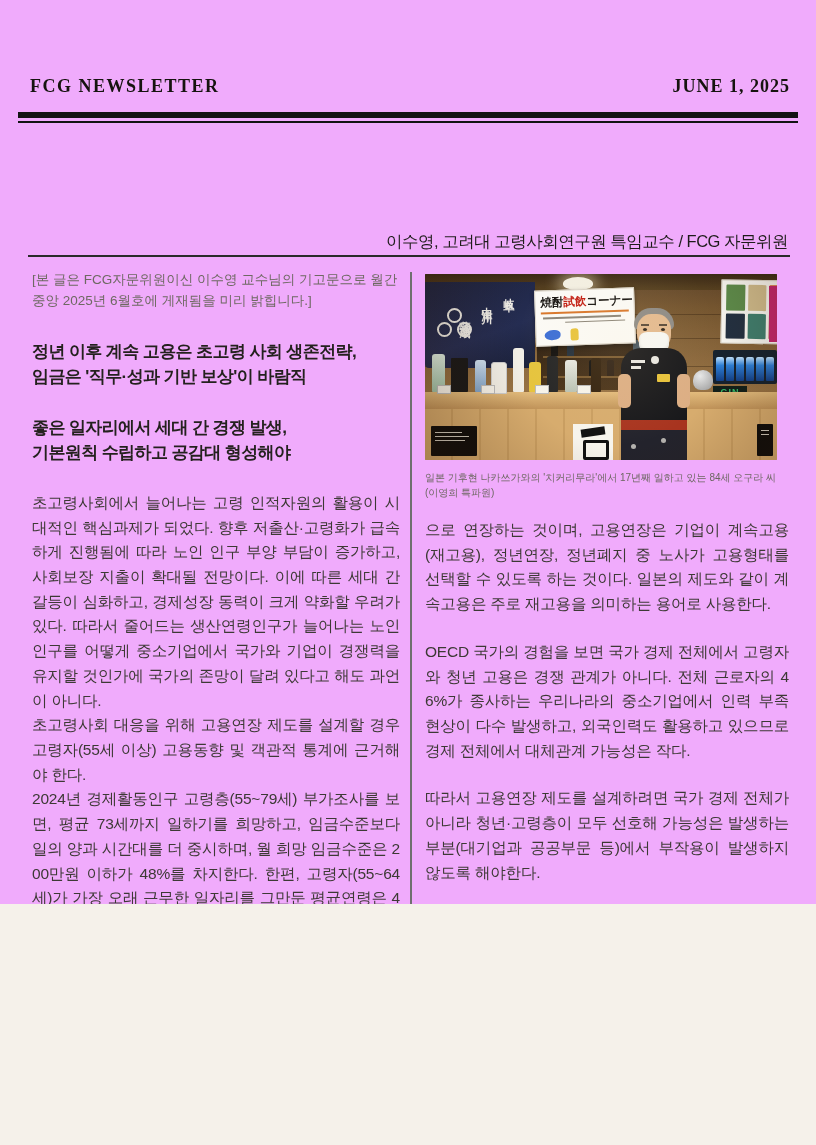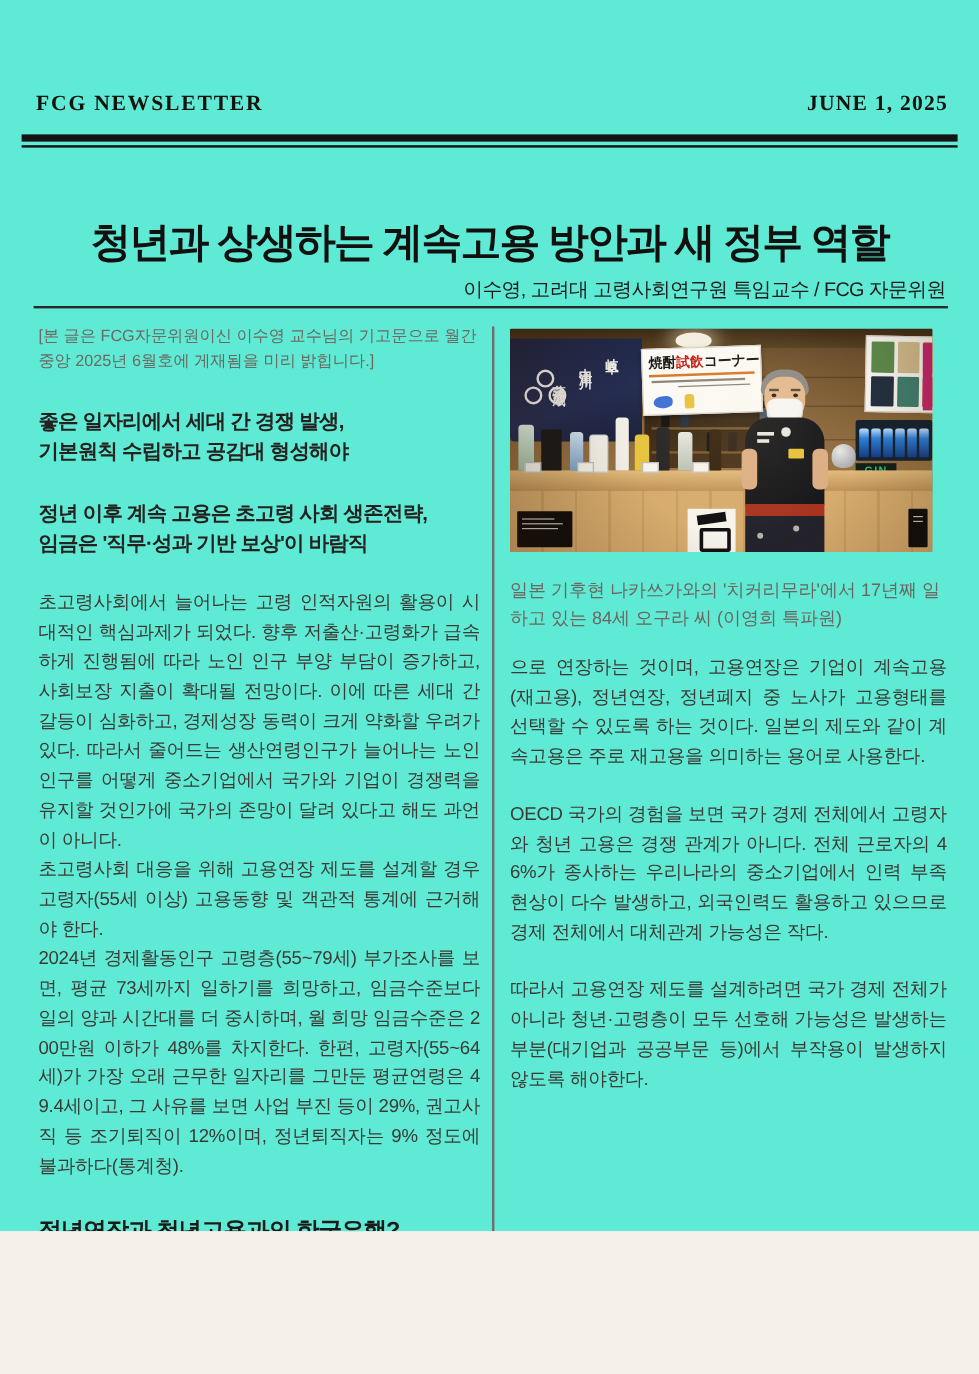--- a/index.html
+++ b/index.html
@@ -1,17 +1,17 @@
 <!DOCTYPE html>
 <html><head>
 <meta charset="utf-8">
 <style>
   html,body{margin:0;padding:0;}
   body{background:#f5f1ea;font-family:"Liberation Sans",sans-serif;}
-  .page{position:relative;width:816px;height:1026px;background:#5eead4;overflow:hidden;margin:0 auto;}
+  .page{position:relative;width:816px;height:904px;background:#f0abfc;overflow:hidden;margin:0 auto;}
 
   
   .masthead{position:absolute;left:30px;right:26px;top:76px;display:flex;justify-content:space-between;align-items:baseline;}
   .brand{font-family:"Liberation Serif",serif;font-weight:bold;font-size:18px;letter-spacing:1.5px;color:#16130f;}
   .issue-date{font-family:"Liberation Serif",serif;font-weight:bold;font-size:18px;letter-spacing:1px;color:#16130f;}
   .rule-thick{position:absolute;left:18px;right:18px;height:6px;background:#131313;}
   .rule-thin{position:absolute;left:18px;right:18px;height:2px;background:#131313;}
   .hdr-thick{top:112px;} .hdr-thin{top:121px;}
 
   
@@ -76,50 +76,49 @@
   .shirt{position:absolute;left:0;top:40px;width:66px;height:76px;background:#18181b;border-radius:20px 20px 4px 4px;}
   .logo-mark{position:absolute;background:#e9e7e2;}
   .chest-badge{position:absolute;left:36px;top:28px;width:13px;height:8px;background:#e7c23a;border-radius:1px;}
   .arm{position:absolute;top:66px;width:13px;height:34px;background:#dcae84;border-radius:5px;}
   .waistband{position:absolute;left:0;top:112px;width:66px;height:10px;background:#a8341f;}
   .apron{position:absolute;left:0;top:122px;width:66px;height:64px;background:#23232c;}
   .apron i{position:absolute;width:5px;height:5px;background:#d8d6cf;border-radius:50%;opacity:.8;}
   .kettle{position:absolute;left:268px;top:96px;width:20px;height:20px;background:radial-gradient(circle at 35% 30%,#e8e8e8,#9a9a9a);border-radius:50% 50% 40% 40%;}
   .vignette{position:absolute;inset:0;background:radial-gradient(circle at 55% 38%,rgba(255,230,180,.10) 0%,rgba(0,0,0,0) 45%,rgba(50,22,0,.28) 100%);pointer-events:none;}
 
-  .caption{font-size:15px;line-height:1.5;color:#6c6761;word-break:break-all;margin:22px 0 18px 0;}
+  .caption{font-size:10px;line-height:1.5;color:#6c6761;word-break:break-all;margin:10px 0 18px 0;}
 
   
   .ftr-thin{top:1045px;} .ftr-thick{top:1051px;}
   .page-number{position:absolute;left:0;right:0;top:1063px;text-align:center;font-family:"Liberation Serif",serif;font-weight:bold;font-size:21px;color:#131313;}
 </style>
 </head>
 <body>
 
 <div class="page">
 
   <div class="masthead">
     <span class="brand">FCG NEWSLETTER</span>
     <span class="issue-date">JUNE 1, 2025</span>
   </div>
   <div class="rule-thick hdr-thick"></div>
   <div class="rule-thin hdr-thin"></div>
 
-  <h1 class="title">청년과 상생하는 계속고용 방안과 새 정부 역할</h1>
   <div class="byline">이수영,  고려대 고령사회연구원 특임교수 / FCG 자문위원</div>
   <div class="byline-rule"></div>
 
   <div class="col-divider"></div>
 
   <div class="left-col">
     <p class="editor-note">[본 글은 FCG자문위원이신 이수영 교수님의 기고문으로 월간중앙 2025년 6월호에 게재됨을 미리 밝힙니다.]</p>
+    <p class="deck">정년 이후 계속 고용은 초고령 사회 생존전략,
+임금은 '직무·성과 기반 보상'이 바람직</p>
     <p class="deck">좋은 일자리에서 세대 간 경쟁 발생,
 기본원칙 수립하고 공감대 형성해야</p>
-    <p class="deck">정년 이후 계속 고용은 초고령 사회 생존전략,
-임금은 '직무·성과 기반 보상'이 바람직</p>
     <div class="bodyblock">
       <p class="bodytext">초고령사회에서 늘어나는 고령 인적자원의 활용이 시대적인 핵심과제가 되었다. 향후 저출산·고령화가 급속하게 진행됨에 따라 노인 인구 부양 부담이 증가하고, 사회보장 지출이 확대될 전망이다. 이에 따른 세대 간 갈등이 심화하고, 경제성장 동력이 크게 약화할 우려가 있다. 따라서 줄어드는 생산연령인구가 늘어나는 노인 인구를 어떻게 중소기업에서 국가와 기업이 경쟁력을 유지할 것인가에 국가의 존망이 달려 있다고 해도 과언이 아니다.</p>
       <p class="bodytext">초고령사회 대응을 위해 고용연장 제도를 설계할 경우 고령자(55세 이상) 고용동향 및 객관적 통계에 근거해야 한다.</p>
       <p class="bodytext">2024년 경제활동인구 고령층(55~79세) 부가조사를 보면, 평균 73세까지 일하기를 희망하고, 임금수준보다 일의 양과 시간대를 더 중시하며, 월 희망 임금수준은 200만원 이하가 48%를 차지한다. 한편, 고령자(55~64세)가 가장 오래 근무한 일자리를 그만둔 평균연령은 49.4세이고, 그 사유를 보면 사업 부진 등이 29%, 권고사직 등 조기퇴직이 12%이며, 정년퇴직자는 9% 정도에 불과하다(통계청).</p>
     </div>
     <h2 class="section-heading">정년연장과 청년고용과의 한국은행?</h2>
     <p class="continued">정년연장은 기업이 법적 정년을 근로자 전체에 대해 일률적</p>
   </div>
 
   <div class="right-col">

